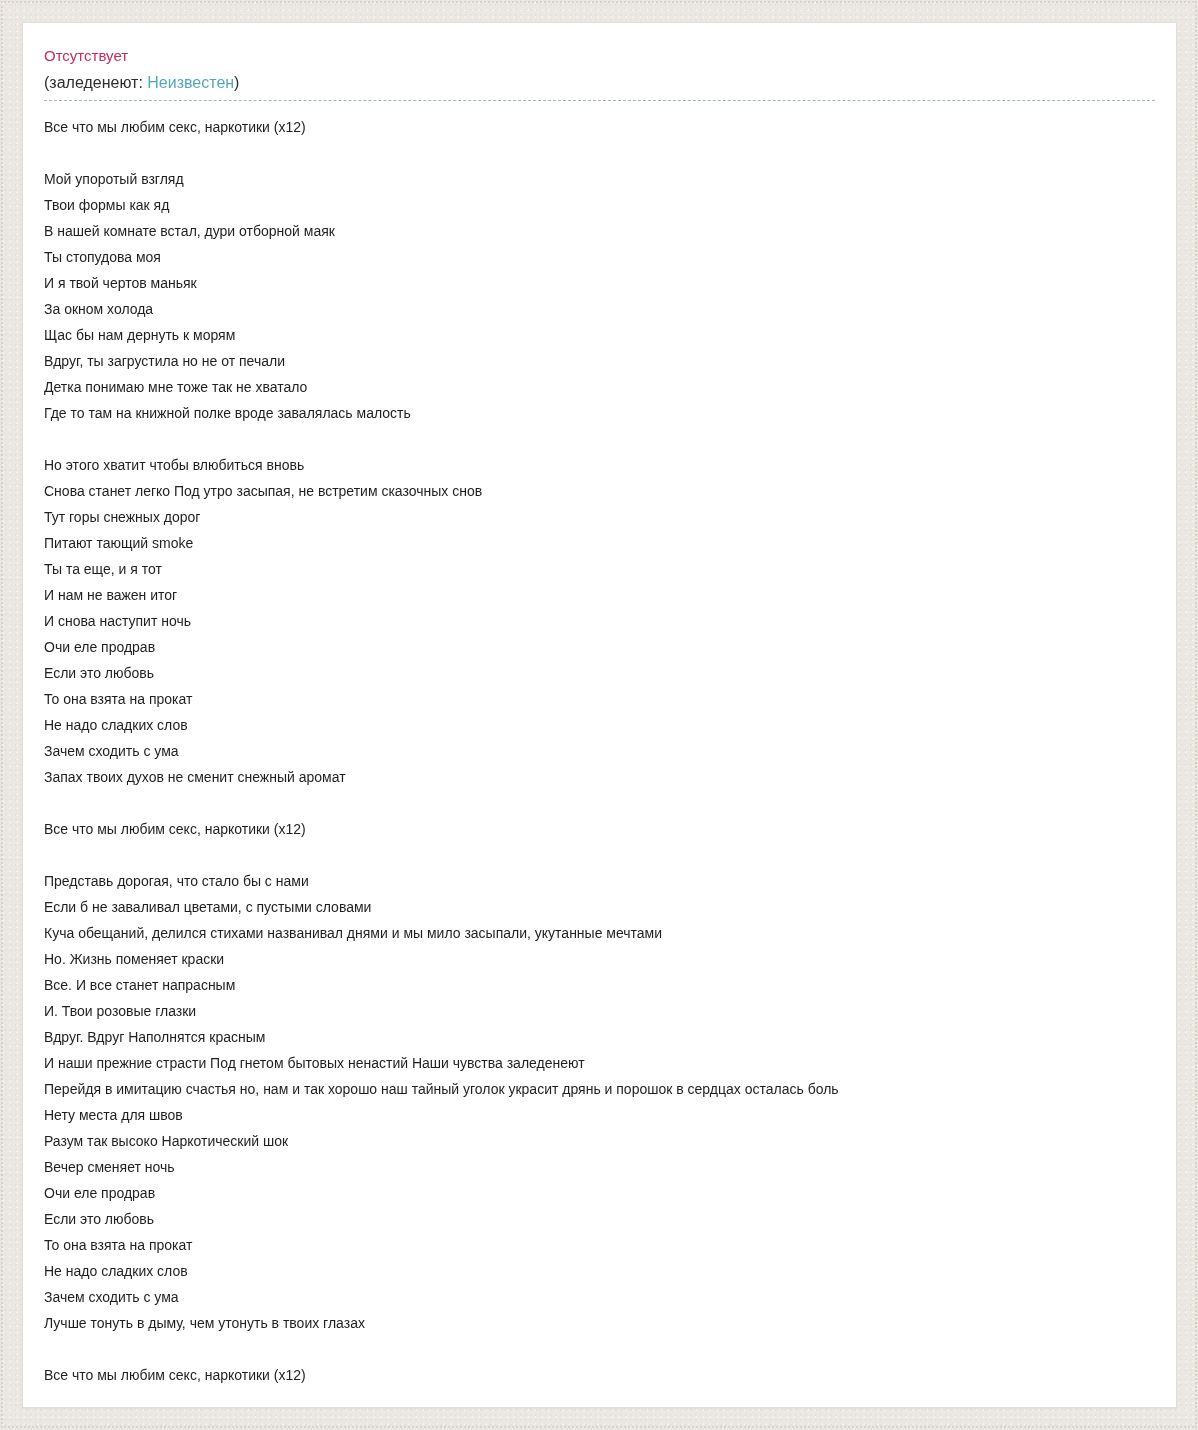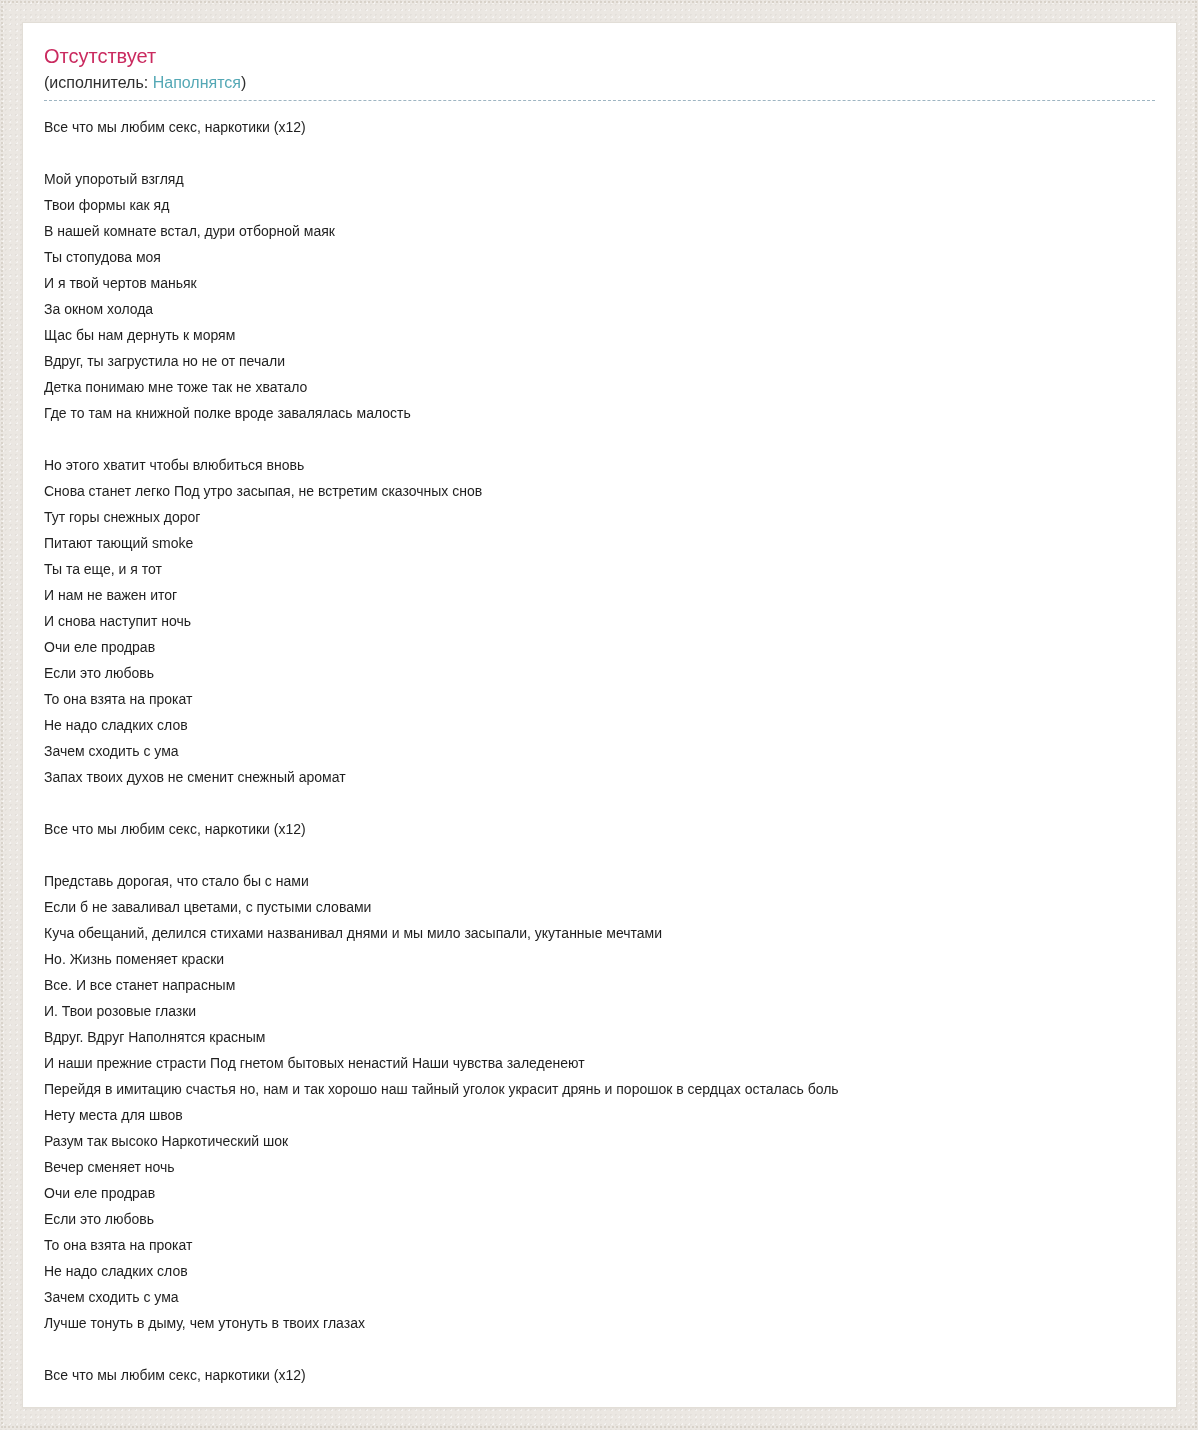--- a/index.html
+++ b/index.html
@@ -40,21 +40,21 @@
     box-shadow: 0 1px 2px rgba(90,85,75,0.06);
     padding: 19px 21px 24px 21px;
     overflow: hidden;
   }
   .song-header {
     border-bottom: 1px dashed #9eb5c2;
     padding-bottom: 7px;
   }
   h1.song-title {
     margin: 0;
-    font-size: 20px;
+    font-size: 15px;
     line-height: 28px;
     font-weight: 400;
     color: #ca2a5f;
   }
   .artist-line {
     margin-top: 2px;
     font-size: 16px;
     line-height: 21px;
     color: #2f2f2f;
   }
@@ -74,21 +74,21 @@
   }
 </style>
 </head>
 <body>
 
 <div class="page-frame"></div>
 
 <div class="panel">
   <div class="song-header">
     <h1 class="song-title">Отсутствует</h1>
-    <div class="artist-line"><span>(исполнитель: </span><a class="artist-link">Наполнятся</a><span>)</span></div>
+    <div class="artist-line"><span>(заледенеют: </span><a class="artist-link">Неизвестен</a><span>)</span></div>
   </div>
   <pre class="lyrics">Все что мы любим секс, наркотики (x12)
 
 Мой упоротый взгляд
 Твои формы как яд
 В нашей комнате встал, дури отборной маяк
 Ты стопудова моя
 И я твой чертов маньяк
 За окном холода
 Щас бы нам дернуть к морям

